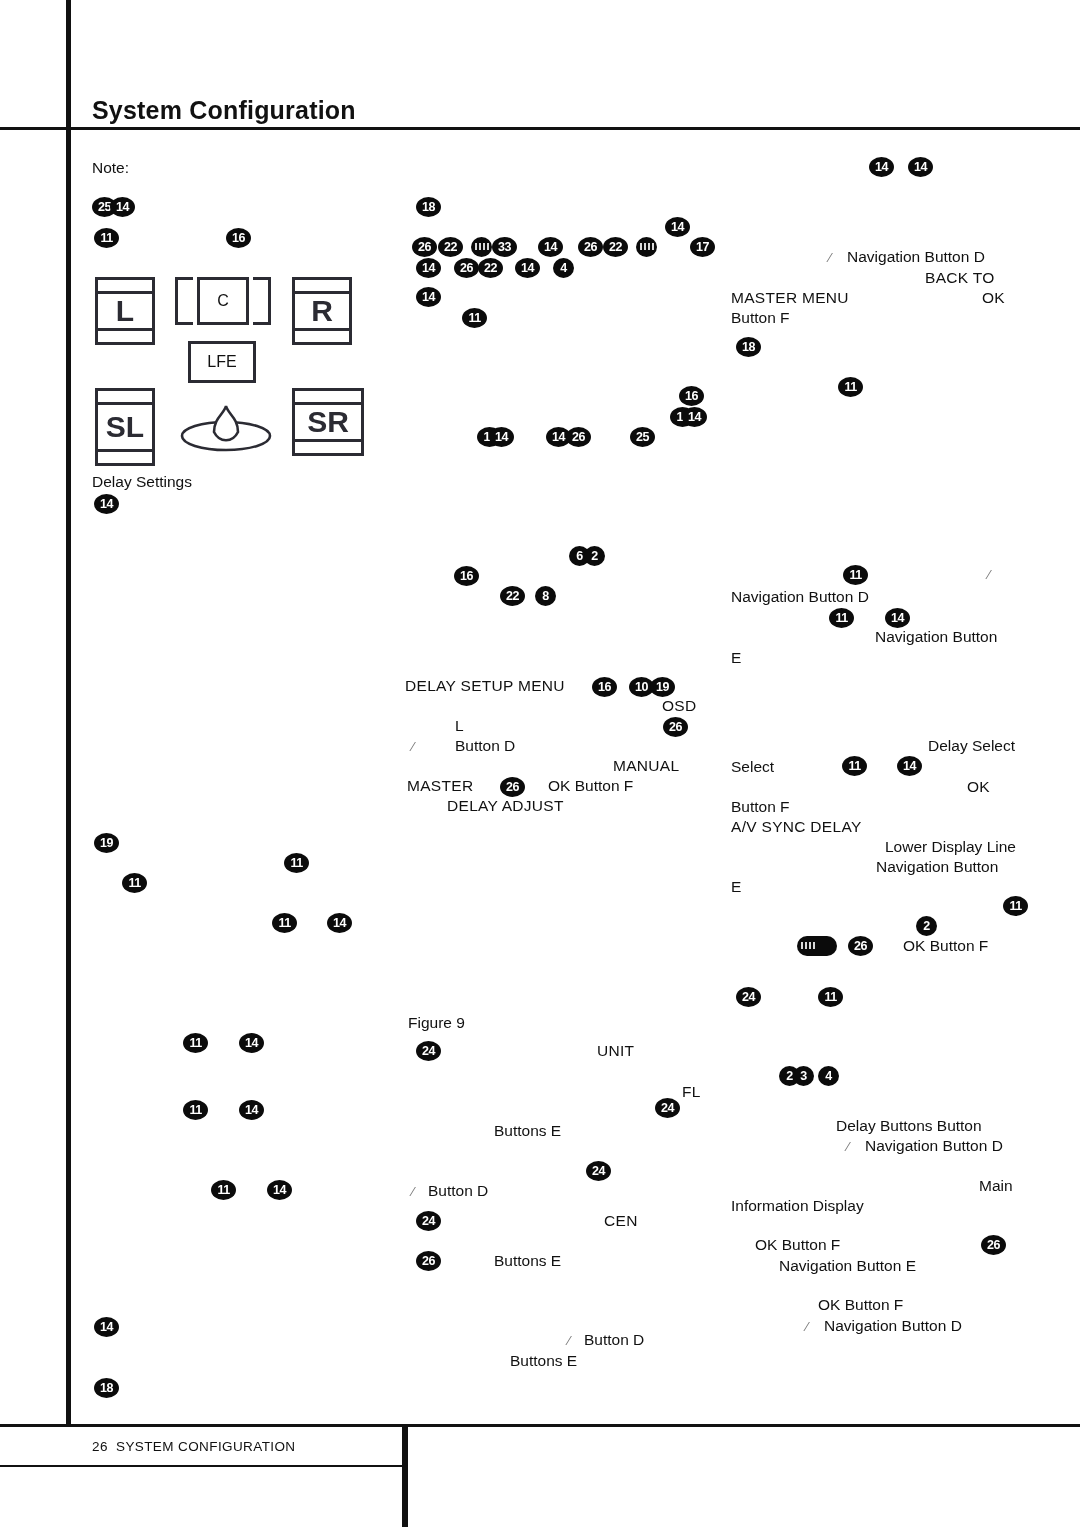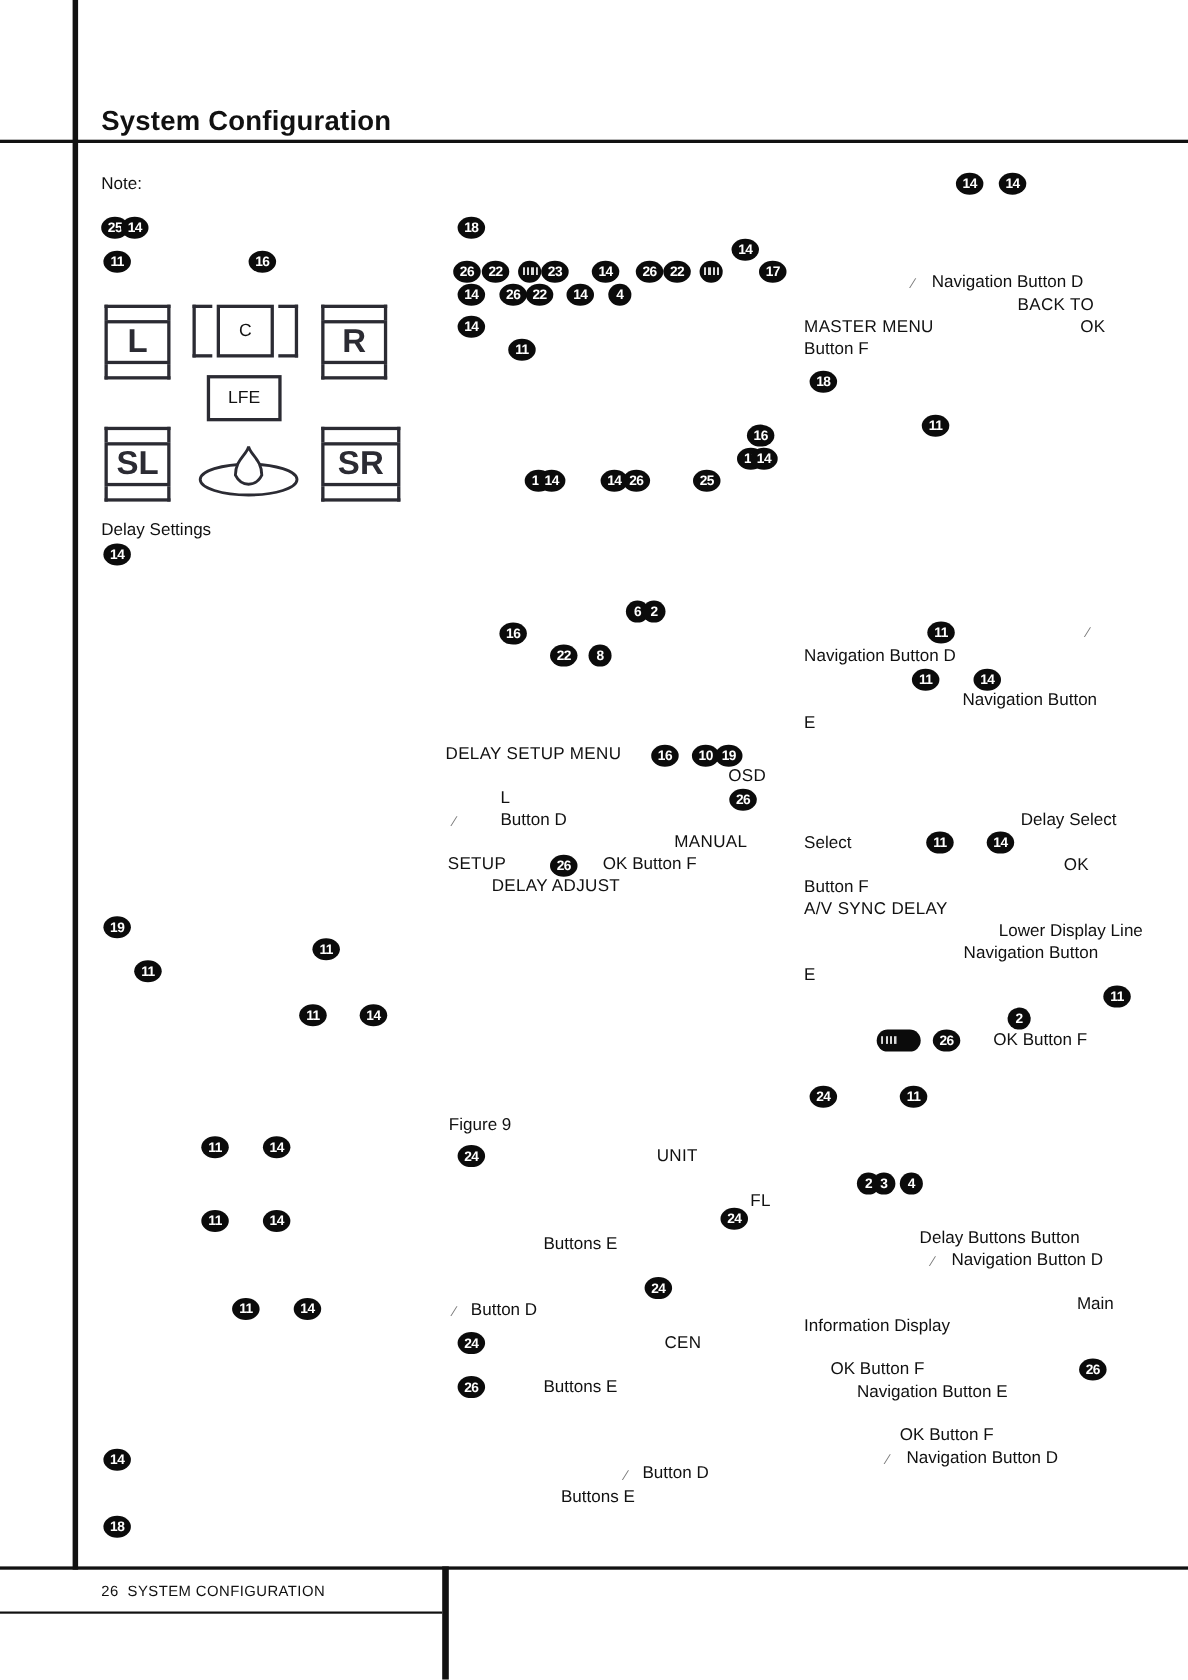--- a/index.html
+++ b/index.html
@@ -91,21 +91,21 @@
       <div class="mid">
         <span class="lbl">R</span>
       </div>
       <div class="cap-b"></div>
     </div>
 
     <div class="lfe-box" style="left:188px;top:341px;width:68px;height:42px;">
       <span class="lbl">LFE</span>
     </div>
 
-    <div class="spk" style="left:95px;top:388px;width:60px;height:68px;">
+    <div class="spk" style="left:95px;top:388px;width:60px;height:78px;">
       <div class="cap-t"></div>
       <div class="mid">
         <span class="lbl">SL</span>
       </div>
       <div class="cap-b"></div>
     </div>
 
     <div class="spk" style="left:292px;top:388px;width:72px;height:68px;">
       <div class="cap-t"></div>
       <div class="mid">
@@ -122,21 +122,21 @@
     </div>
     <div class="t body" style="left:92px;top:474px;">Delay Settings</div>
   </div>
 
   <div class="t caps" style="left:405px;top:678px;">DELAY SETUP MENU</div>
   <div class="t caps" style="left:662px;top:698px;">OSD</div>
   <div class="t body" style="left:455px;top:718px;">L</div>
   <div class="t slash" style="left:412px;top:740px;">⁄</div>
   <div class="t body" style="left:455px;top:738px;">Button D</div>
   <div class="t caps" style="left:613px;top:758px;">MANUAL</div>
-  <div class="t caps" style="left:407px;top:778px;">SETUP</div>
+  <div class="t caps" style="left:407px;top:778px;">MASTER</div>
   <div class="t body" style="left:548px;top:778px;">OK Button F</div>
   <div class="t caps" style="left:447px;top:798px;">DELAY ADJUST</div>
 
   <div class="t body" style="left:408px;top:1015px;">Figure 9</div>
   <div class="t caps" style="left:597px;top:1043px;">UNIT</div>
   <div class="t caps" style="left:682px;top:1084px;">FL</div>
   <div class="t body" style="left:494px;top:1123px;">Buttons E</div>
   <div class="t slash" style="left:412px;top:1185px;">⁄</div>
   <div class="t body" style="left:428px;top:1183px;">Button D</div>
   <div class="t caps" style="left:604px;top:1213px;">CEN</div>
@@ -155,21 +155,21 @@
   <div class="t slash" style="left:988px;top:568px;">⁄</div>
   <div class="t body" style="left:731px;top:589px;">Navigation Button D</div>
   <div class="t body" style="left:875px;top:629px;">Navigation Button</div>
   <div class="t body" style="left:731px;top:650px;">E</div>
 
   <div class="t body" style="left:928px;top:738px;">Delay Select</div>
   <div class="t body" style="left:731px;top:759px;">Select</div>
   <div class="t caps" style="left:967px;top:779px;">OK</div>
   <div class="t body" style="left:731px;top:799px;">Button F</div>
   <div class="t caps" style="left:731px;top:819px;">A/V SYNC DELAY</div>
-  <div class="t body" style="left:908px;top:839px;">Lower Display Line</div>
+  <div class="t body" style="left:885px;top:839px;">Lower Display Line</div>
   <div class="t body" style="left:876px;top:859px;">Navigation Button</div>
   <div class="t body" style="left:731px;top:879px;">E</div>
   <div class="t body" style="left:903px;top:938px;">OK Button F</div>
 
   <div class="t body" style="left:836px;top:1118px;">Delay Buttons Button</div>
   <div class="t slash" style="left:847px;top:1140px;">⁄</div>
   <div class="t body" style="left:865px;top:1138px;">Navigation Button D</div>
   <div class="t body" style="left:979px;top:1178px;">Main</div>
   <div class="t body" style="left:731px;top:1198px;">Information Display</div>
   <div class="t body" style="left:755px;top:1237px;">OK Button F</div>
@@ -182,21 +182,21 @@
       <div class="badge" style="left: 92px; top: 197px;">25</div>
       <div class="badge" style="left: 110px; top: 197px;">14</div>
       <div class="badge" style="left: 94px; top: 228px;">11</div>
       <div class="badge" style="left: 226px; top: 228px;">16</div>
       <div class="badge" style="left: 869px; top: 157px;">14</div>
       <div class="badge" style="left: 908px; top: 157px;">14</div>
       <div class="badge" style="left: 416px; top: 197px;">18</div>
       <div class="badge" style="left: 412px; top: 237px;">26</div>
       <div class="badge" style="left: 438px; top: 237px;">22</div>
       <div class="badge blur sm" style="left: 471px; top: 237px;"></div>
-      <div class="badge" style="left: 492px; top: 237px;">23</div>
+      <div class="badge" style="left: 492px; top: 237px;">33</div>
       <div class="badge" style="left: 538px; top: 237px;">14</div>
       <div class="badge" style="left: 578px; top: 237px;">26</div>
       <div class="badge" style="left: 603px; top: 237px;">22</div>
       <div class="badge blur sm" style="left: 636px; top: 237px;"></div>
       <div class="badge" style="left: 656px; top: 237px; margin-left: 34px;">17</div>
       <div class="badge" style="left: 665px; top: 217px;">14</div>
       <div class="badge" style="left: 416px; top: 258px;">14</div>
       <div class="badge" style="left: 454px; top: 258px;">26</div>
       <div class="badge" style="left: 478px; top: 258px;">22</div>
       <div class="badge" style="left: 515px; top: 258px;">14</div>

